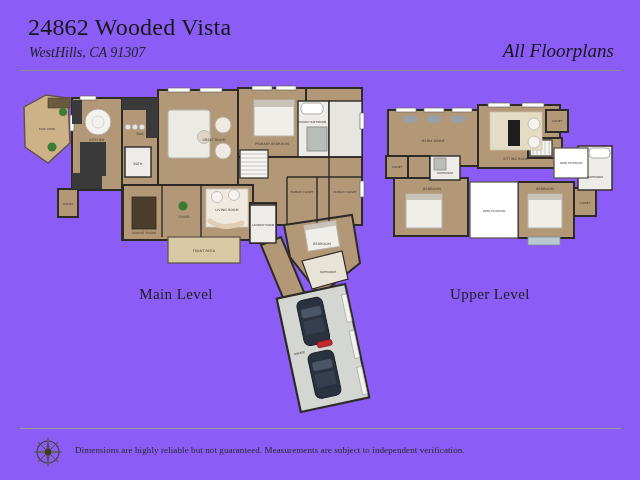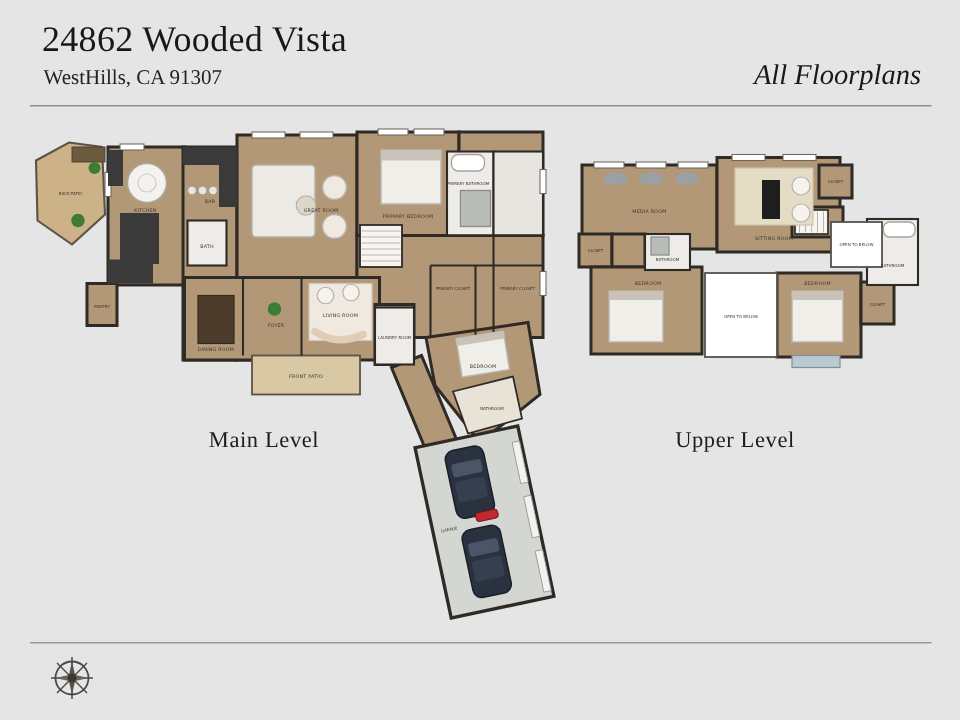--- a/index.html
+++ b/index.html
@@ -1,20 +1,20 @@
 <!DOCTYPE html>
 <html><head>
 <meta charset="utf-8">
 <style>
   html,body{margin:0;padding:0;background:#fff;}
-  #page{position:relative;width:640px;height:480px;background:#e5e5e5;overflow:hidden;
+  #page{position:relative;width:640px;height:480px;background:#8b5cf6;overflow:hidden;
         font-family:"Liberation Serif", serif;color:#1b1b1b;}
   .abs{position:absolute;}
   #title{left:28px;top:14px;font-size:24px;letter-spacing:.2px;color:#181818;}
-  #address{left:29px;top:45px;font-size:14px;color:#222;}
+  #address{left:29px;top:45px;font-size:14px;color:#222;font-style:italic;}
   #right-label{right:26px;top:40px;font-size:19px;color:#181818;font-style:italic;}
   .rule{left:20px;width:601px;height:0;border-top:1.6px solid #8f8f8f;}
   #rule-top{top:70px;}
   #rule-bottom{top:428px;border-top:1.2px solid #9a9a9a;}
   .caption{top:286px;width:120px;text-align:center;font-size:15px;color:#1c1c1c;letter-spacing:.4px;}
   #caption-main{left:116px;}
   #caption-upper{left:430px;}
   #disclaimer{left:75px;top:445px;font-size:9px;color:#2a2a2a;letter-spacing:.1px;}
   svg text{font-family:"DejaVu Sans", sans-serif;fill:#3f362c;text-anchor:middle;}
   .rlabel{font-size:3.2px;letter-spacing:.15px;}
@@ -259,14 +259,15 @@
     <g stroke="#4a4a4a" stroke-width="1">
       <line x1="15" y1="1" x2="15" y2="29"></line>
       <line x1="1" y1="15" x2="29" y2="15"></line>
       <line x1="5" y1="5" x2="25" y2="25"></line>
       <line x1="25" y1="5" x2="5" y2="25"></line>
     </g>
     <polygon points="15,4 17.5,15 15,26 12.5,15" fill="#575046"></polygon>
     <polygon points="4,15 15,12.5 26,15 15,17.5" fill="#6b6257"></polygon>
     <circle cx="15" cy="15" r="3" fill="#3c372f"></circle>
   </svg>
+  <div class="abs" id="disclaimer">Dimensions are highly reliable but not guaranteed. Measurements are subject to independent verification.</div>
 
 </div>
 
 </body></html>

